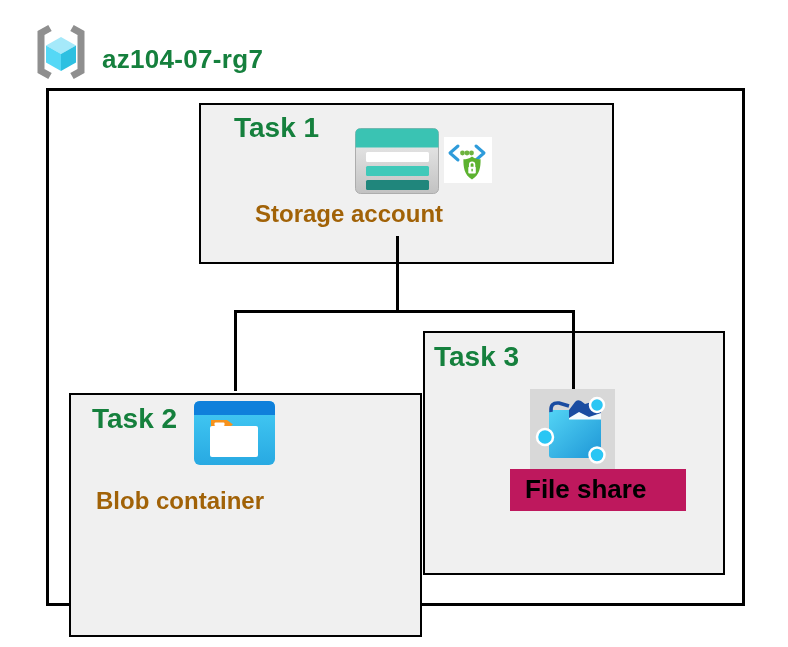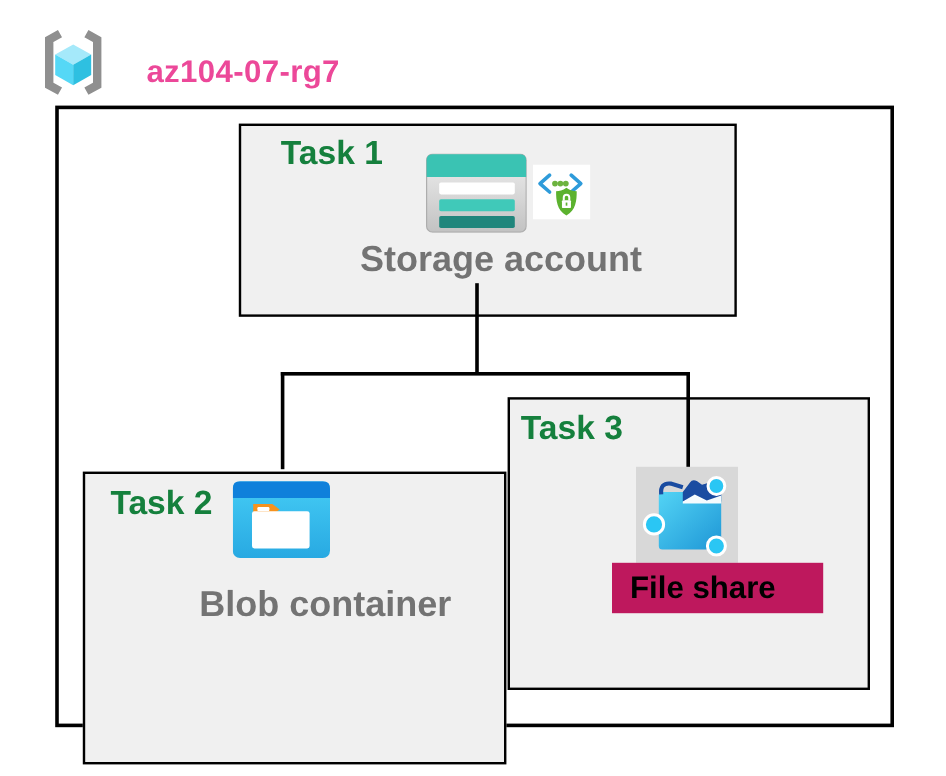--- a/index.html
+++ b/index.html
@@ -14,24 +14,23 @@
     height: 647px;
     background: #ffffff;
     overflow: hidden;
   }
   .abs { position: absolute; }
 
   
   .rg-icon { left: 30px; top: 24px; }
   .rg-title {
     left: 102px; top: 44px;
-    font-size: 26px; font-weight: 700; color: #ec4899;
+    font-size: 26px; font-weight: 700; color: #15803d;
     letter-spacing: 0.3px;
     white-space: nowrap;
-    margin-left: 20px;
   }
 
   
   .outer-box {
     left: 46px; top: 88px;
     width: 699px; height: 518px;
     border: 3px solid #000;
     box-sizing: border-box;
     background: #ffffff;
   }
@@ -53,24 +52,24 @@
     font-weight: 700;
     line-height: 1.1;
     white-space: nowrap;
   }
   .task1 .task-label { left: 33px; top: 8px; }
   .task2 .task-label { left: 21px; top: 9px; }
   .task3 .task-label { left: 9px;  top: 9px; }
 
   .resource-label {
     position: absolute;
-    color: #737373;
-    font-size: 30px;
+    color: #a16207;
+    font-size: 24px;
     font-weight: 700;
-    text-align: right;
+    text-align: left;
     white-space: nowrap;
   }
   .storage-label { left: 255px; top: 200px; width: 280px; }
   .blob-label    { left: 96px;  top: 487px; width: 280px; }
 
   
   .storage-icon { left: 355px; top: 128px; }
   .badge-icon   { left: 444px; top: 137px; }
   .blob-icon    { left: 194px; top: 401px; }
 

